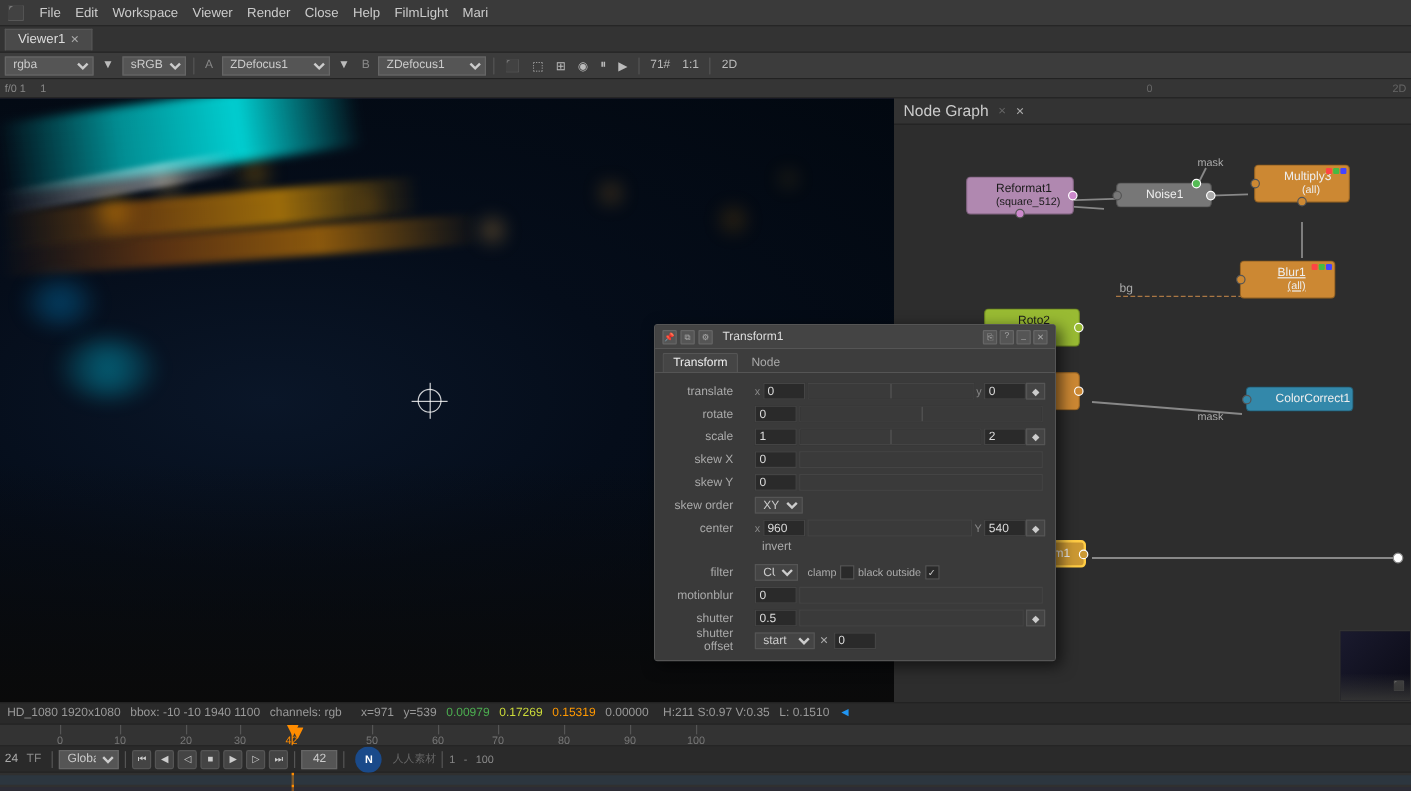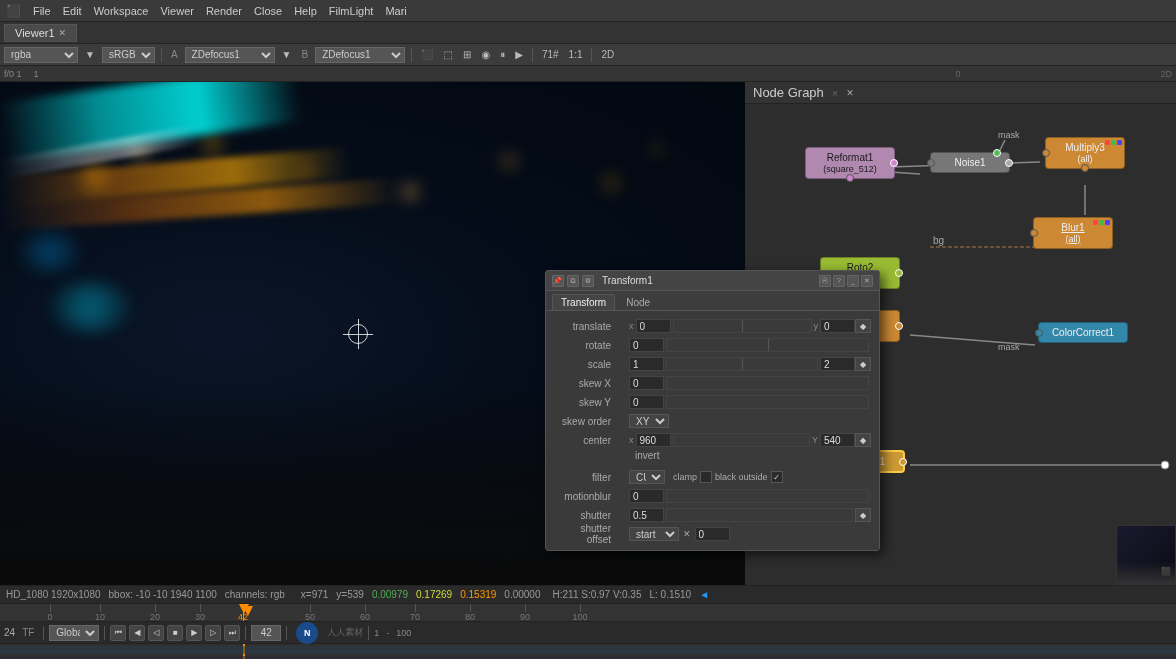--- a/index.html
+++ b/index.html
@@ -218,23 +218,23 @@
     .node-graph-close {
       font-size: 9px;
       color: #aaa;
       cursor: pointer;
     }
 
     
     .node {
       position: absolute;
       border-radius: 4px;
-      padding: 4px 4px;
-      font-size: 10px;
-      text-align: center;
+      padding: 4px 24px;
+      font-size: 10px;
+      text-align: right;
       min-width: 80px;
       cursor: pointer;
       border: 1px solid rgba(0,0,0,0.3);
     }
     .node-dot {
       position: absolute;
       width: 8px; height: 8px;
       border-radius: 50%;
     }
 

